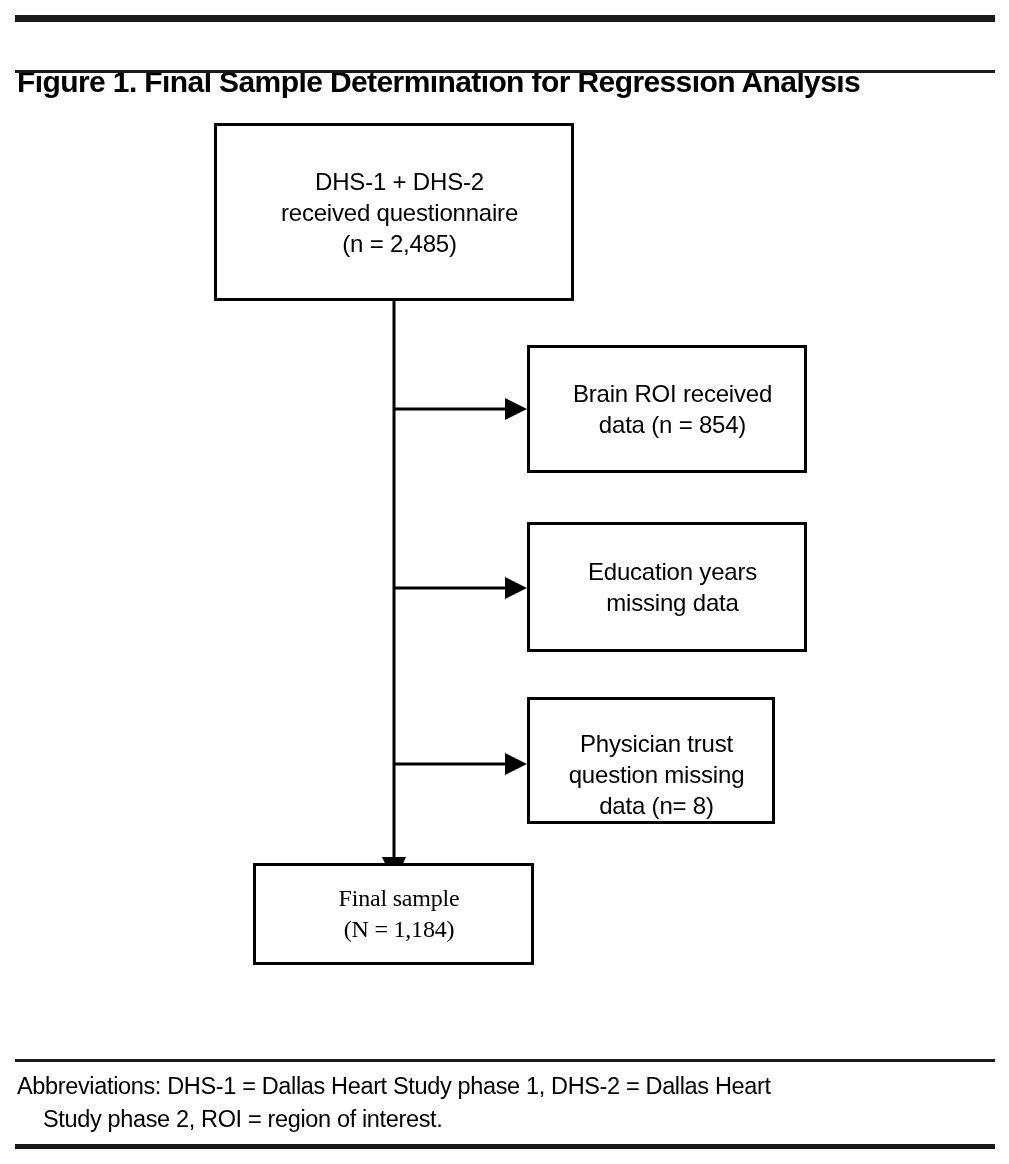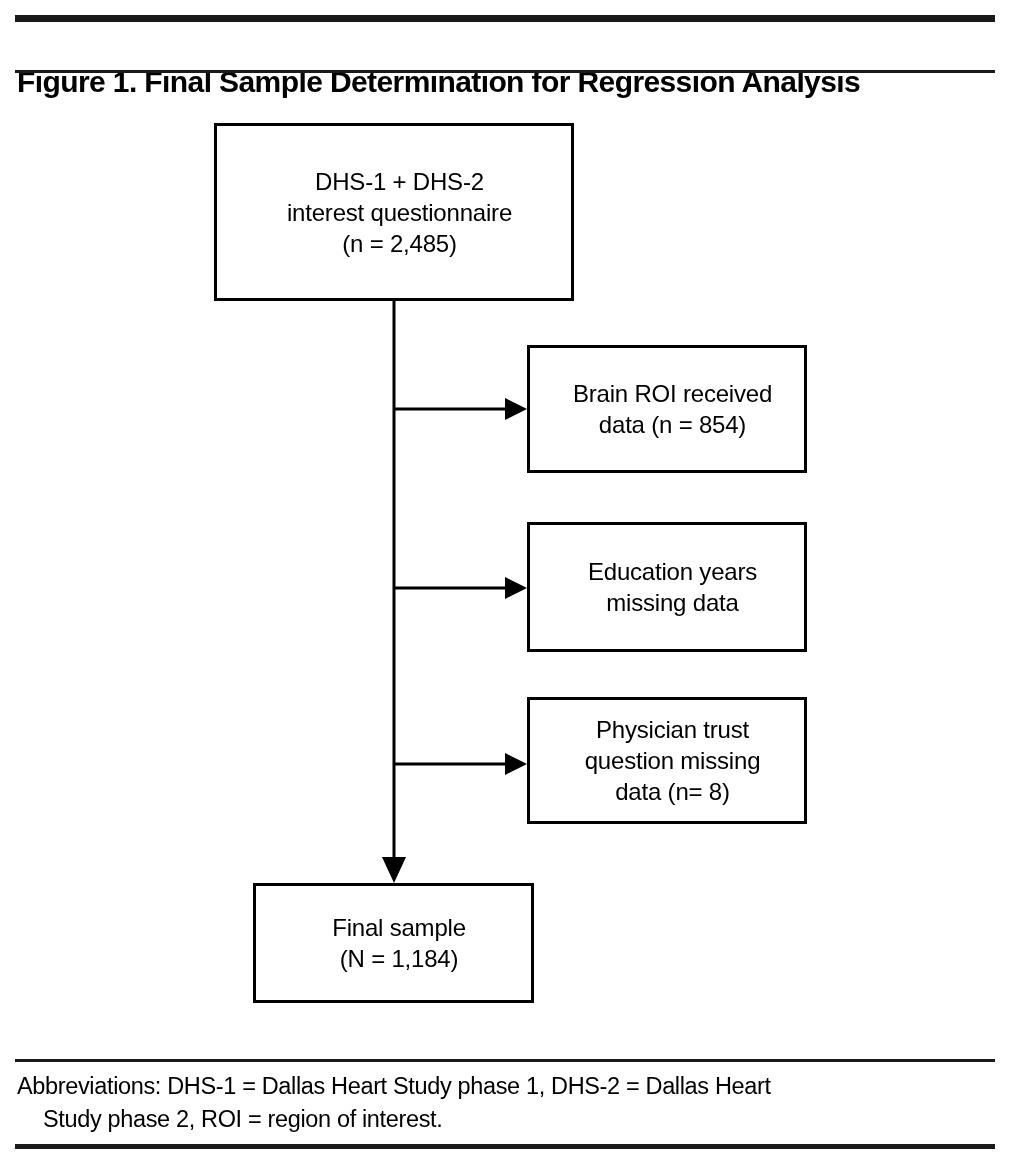--- a/index.html
+++ b/index.html
@@ -75,22 +75,22 @@
     font-size: 24px;
     line-height: 31px;
     letter-spacing: -0.2px;
     padding: 0 6px;
   }
   .node-text .ln { display: block; margin-left: 11px; }
 
   #node-source     { left: 214px; top: 123px; width: 360px; height: 178px; }
   #node-brain-roi  { left: 527px; top: 345px; width: 280px; height: 128px; }
   #node-education  { left: 527px; top: 522px; width: 280px; height: 130px; }
-  #node-physician  { left: 527px; top: 697px; width: 280px; height: 127px; }
-  #node-final      { left: 253px; top: 883px; width: 281px; height: 120px; }
+  #node-physician  { left: 527px; top: 697px; width: 248px; height: 127px; align-items: flex-end; }
+  #node-final      { left: 253px; top: 863px; width: 281px; height: 102px; font-family: Liberation Serif, serif; }
 
   
   .connector-svg {
     position: absolute;
     left: 0;
     top: 0;
     width: 1009px;
     height: 1164px;
     pointer-events: none;
   }
@@ -124,21 +124,21 @@
 
     <line class="conn-line" x1="394" y1="764" x2="505" y2="764"></line>
     <polygon class="conn-head" points="505,753 527,764 505,775"></polygon>
 
     <polygon class="conn-head" points="382,857 406,857 394,883"></polygon>
   </svg>
 
   <div class="node" id="node-source">
     <div class="node-text">
       <span class="ln">DHS-1 + DHS-2</span>
-      <span class="ln">interest questionnaire</span>
+      <span class="ln">received questionnaire</span>
       <span class="ln">(n = 2,485)</span>
     </div>
   </div>
 
   <div class="node" id="node-brain-roi">
     <div class="node-text">
       <span class="ln">Brain ROI received</span>
       <span class="ln">data (n = 854)</span>
     </div>
   </div>

